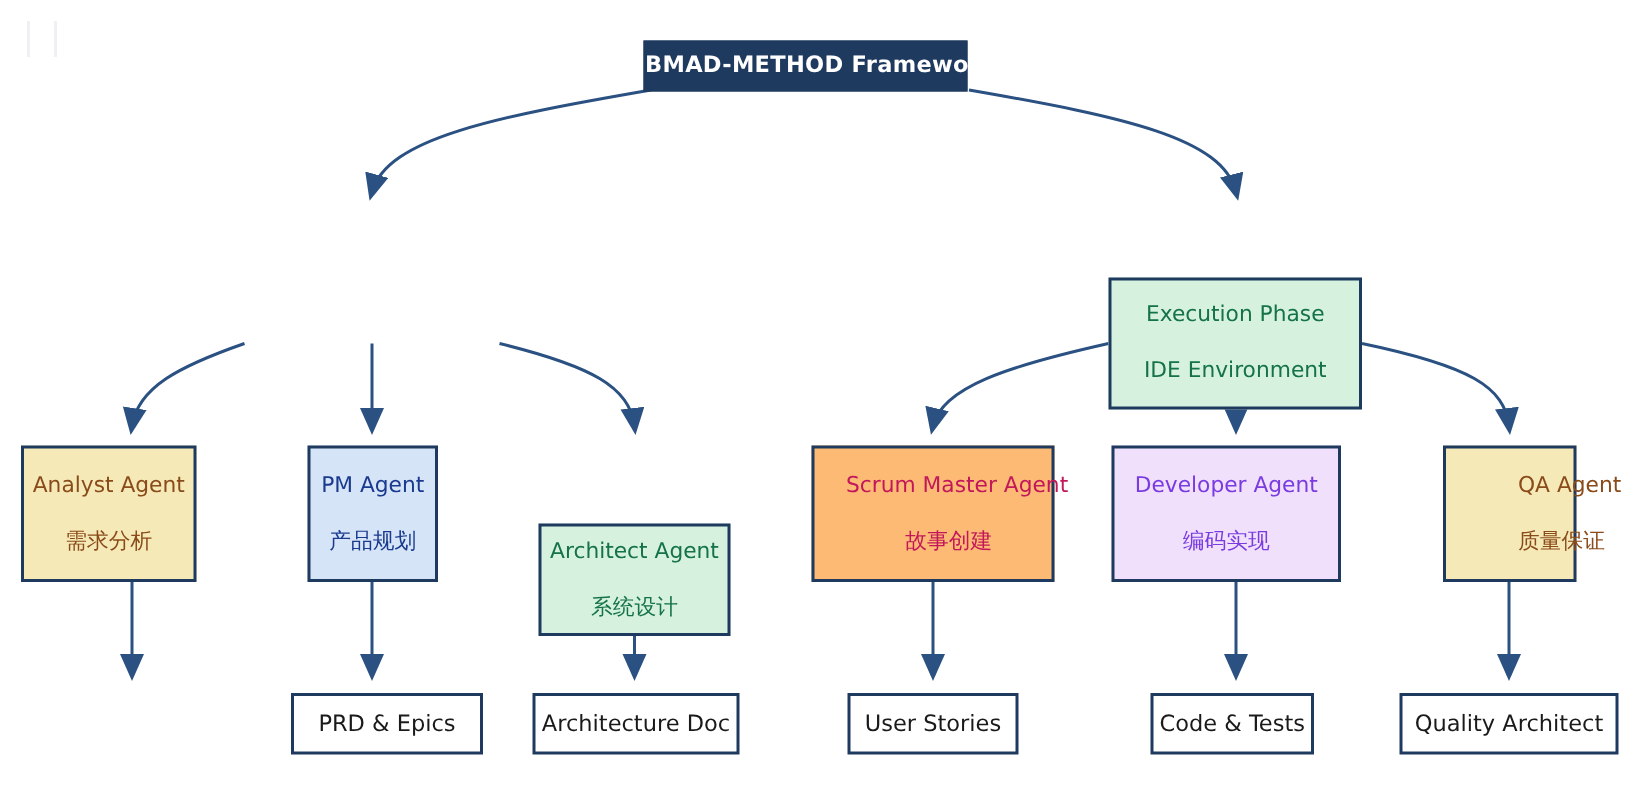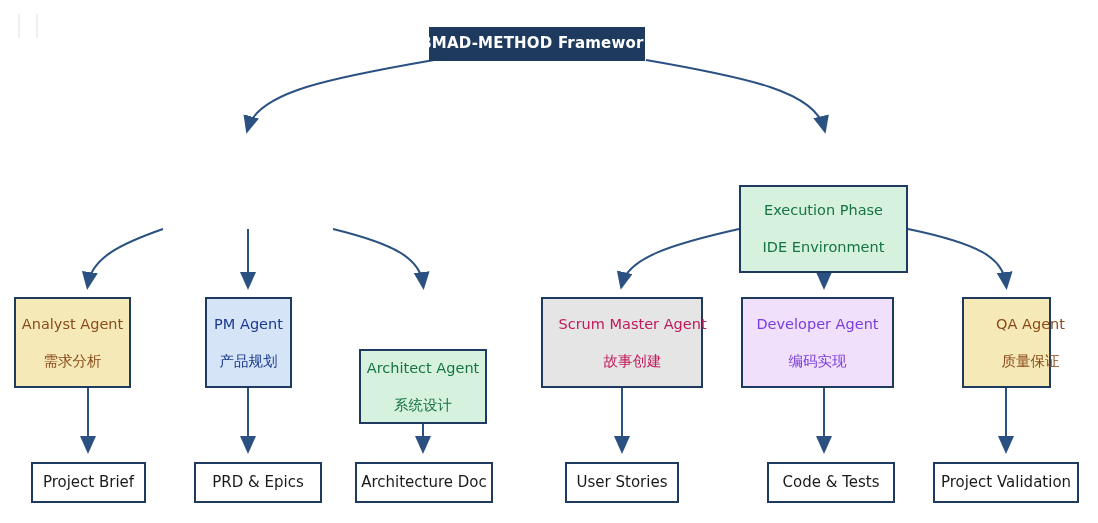--- a/index.html
+++ b/index.html
@@ -23,21 +23,20 @@
     top: 0;
     width: 1098px;
     height: 523px;
     pointer-events: none;
   }
   .node {
     position: absolute;
     box-sizing: border-box;
     display: flex;
     flex-direction: column;
-    align-items: center;
     justify-content: center;
     text-align: center;
     border-style: solid;
     z-index: 2;
   }
   .node .line1, .node .line2 {
     display: block;
     white-space: nowrap;
     line-height: 1.15;
   }
@@ -61,21 +60,21 @@
     background: #ffffff;
     border-width: 2px;
     border-color: #1f3a5f;
     color: #1a1a1a;
     font-size: 15px;
   }
   
   .fill-blue   { background: #d6e4f7; color: #1a3a8f; }
   .fill-green  { background: #d6f2de; color: #157347; margin-top: 44px; }
   .fill-yellow { background: #f6e9b8; color: #8a4b1a; }
-  .fill-pink   { background: #e5e5e5; color: #c2185b; padding-left: 21px; }
+  .fill-pink   { background: #fdba74; color: #c2185b; padding-left: 21px; }
   .fill-purple { background: #f0e0fb; color: #7a3ce0; }
   .artifact {
     position: absolute;
     width: 2px;
     background: #f0f0f4;
     z-index: 1;
   }
 </style>
 </head>
 <body>
@@ -147,37 +146,34 @@
   <div class="node n-agent fill-purple" style="left:741px; top:297px; width:153px; height:91px;">
     <span class="line1">Developer Agent</span>
     <span class="line2">编码实现</span>
   </div>
 
   <div class="node n-agent fill-yellow" style="left:962px; top:297px; width:89px; height:91px;padding-left:48px;">
     <span class="line1">QA Agent</span>
     <span class="line2">质量保证</span>
   </div>
 
-  <div class="node n-output" style="left:31px; top:462px; width:115px; height:41px;">
-    <span class="line1">Project Brief</span>
-  </div>
 
   <div class="node n-output" style="left:194px; top:462px; width:128px; height:41px;">
     <span class="line1">PRD &amp; Epics</span>
   </div>
 
   <div class="node n-output" style="left:355px; top:462px; width:138px; height:41px;">
     <span class="line1">Architecture Doc</span>
   </div>
 
   <div class="node n-output" style="left:565px; top:462px; width:114px; height:41px;">
     <span class="line1">User Stories</span>
   </div>
 
-  <div class="node n-output" style="left:767px; top:462px; width:128px; height:41px;">
+  <div class="node n-output" style="left:767px; top:462px; width:109px; height:41px;">
     <span class="line1">Code &amp; Tests</span>
   </div>
 
   <div class="node n-output" style="left:933px; top:462px; width:146px; height:41px;">
-    <span class="line1">Project Validation</span>
+    <span class="line1">Quality Architect</span>
   </div>
 
 </div>
 
 </body></html>

